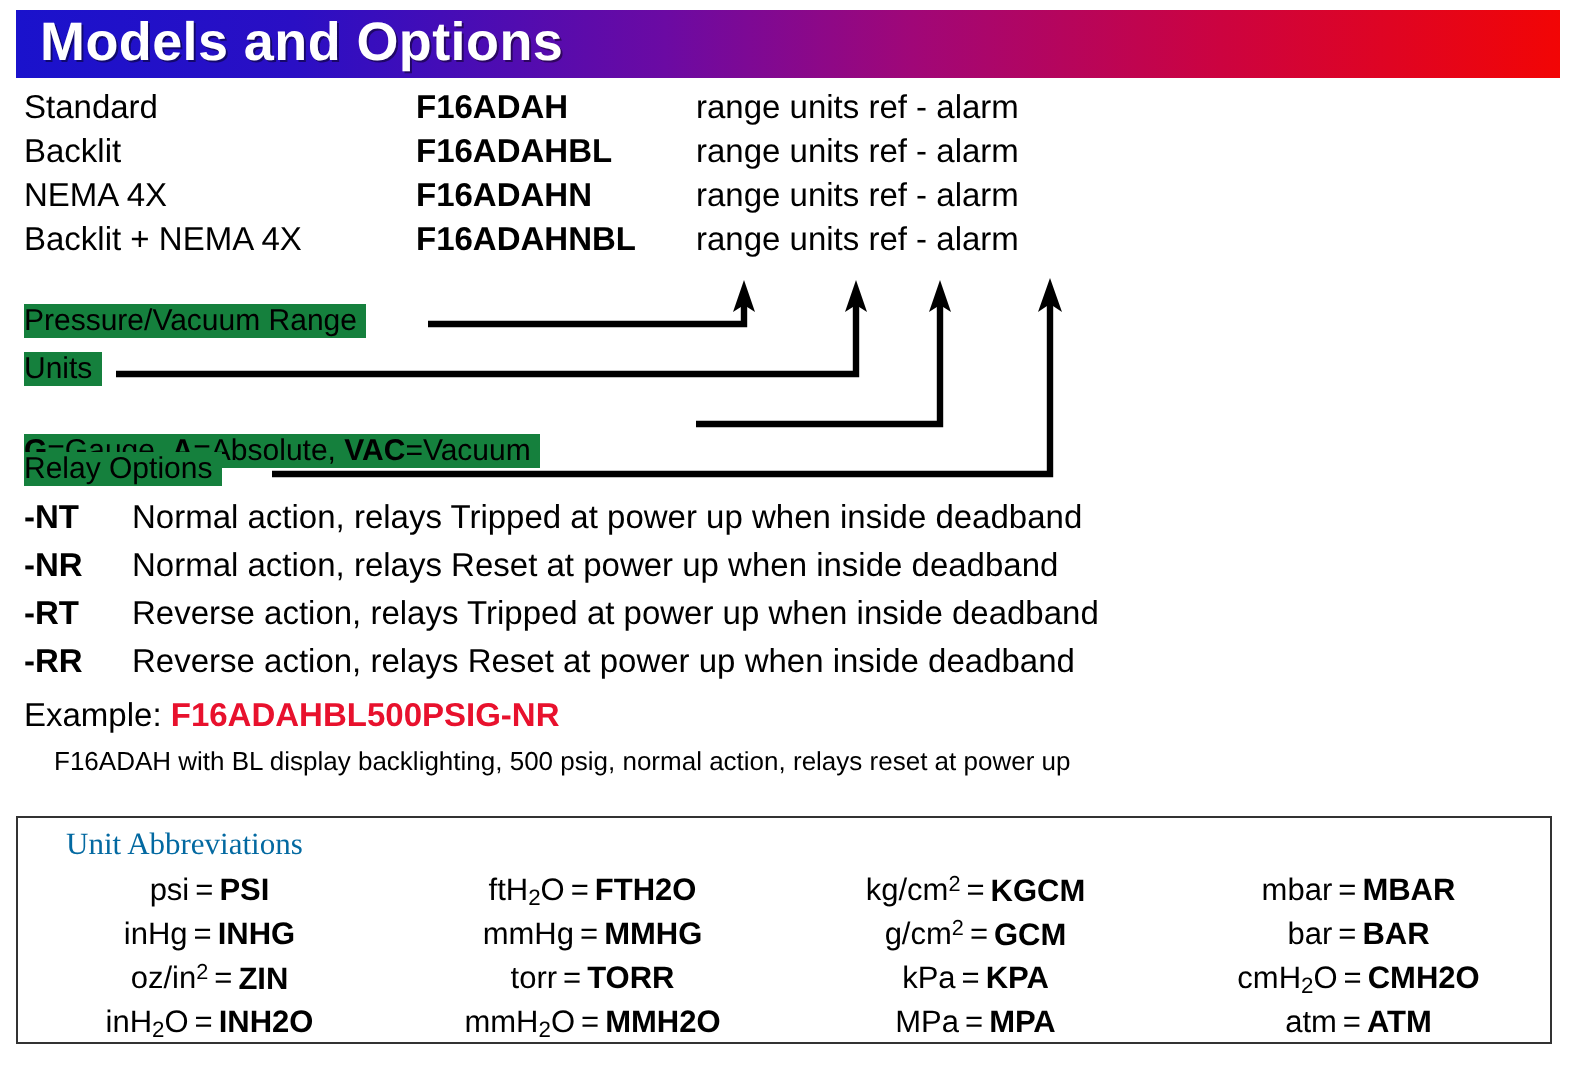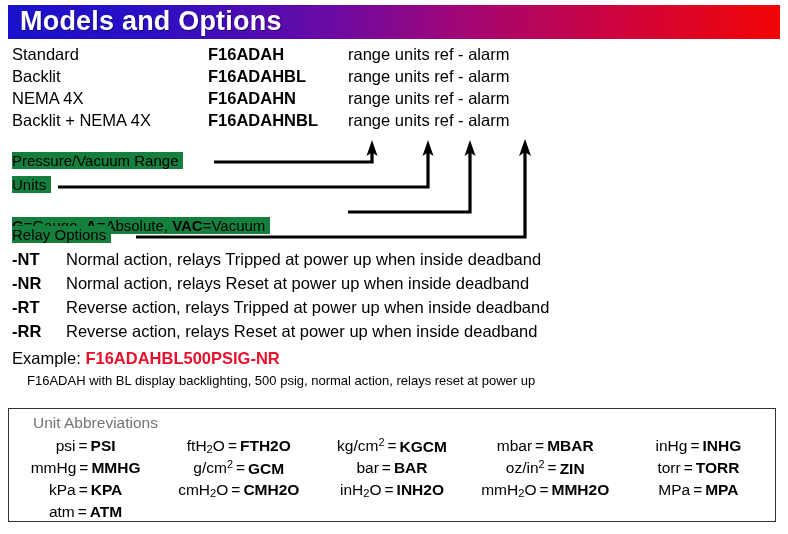--- a/index.html
+++ b/index.html
@@ -150,30 +150,31 @@
     height: 114px;
     border: 1.5px solid #333333;
     box-sizing: border-box;
     background: #ffffff;
   }
   #units-title {
     position: absolute;
     left: 24px;
     top: 5px;
     font-size: 15.5px;
-    color: #737373;
-    white-space: nowrap;
+    color: #0369a1;
+    white-space: nowrap;
+    font-family: Liberation Serif, serif;
   }
   #units-grid {
     position: absolute;
     left: 0;
     top: 26px;
     width: 100%;
     display: grid;
-    grid-template-columns: repeat(5, 1fr);
+    grid-template-columns: repeat(4, 1fr);
     grid-auto-rows: 22px;
   }
   .unit-cell {
     font-size: 15.5px;
     display: flex;
     justify-content: center;
     align-items: center;
     white-space: nowrap;
   }
   .unit-inner {

